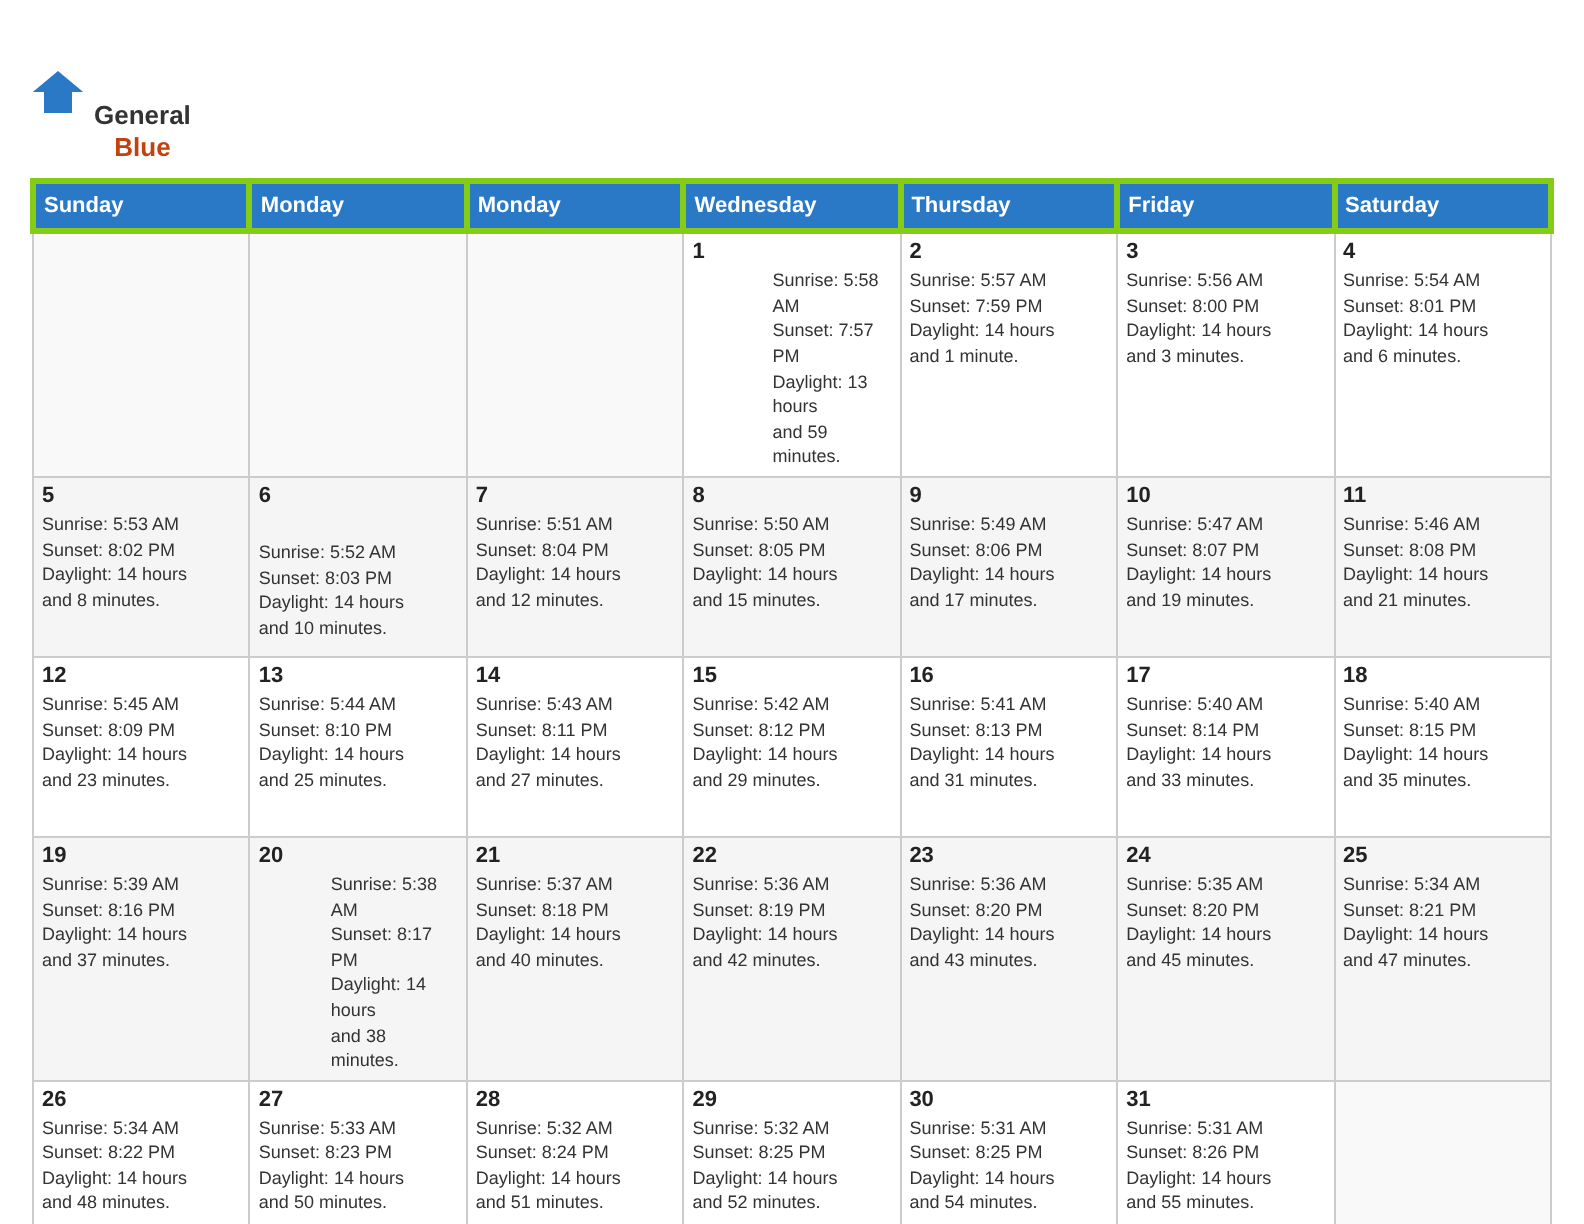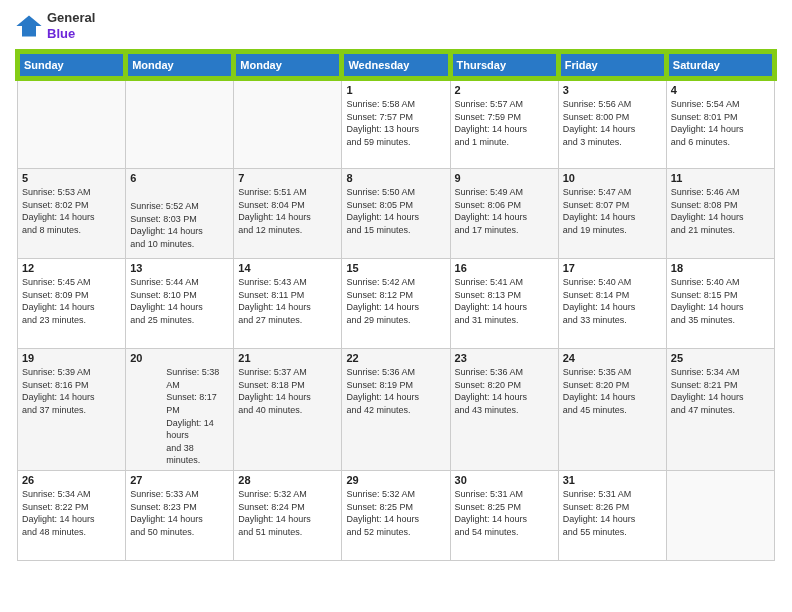--- a/index.html
+++ b/index.html
@@ -20,23 +20,24 @@
       display: flex;
       align-items: center;
       gap: 4px;
     }
     .logo-text {
       display: flex;
       flex-direction: column;
       font-size: 13px;
       font-weight: bold;
       line-height: 1.2;
+      margin-top: 40px;
     }
     .logo-text .general { color: #333; }
-    .logo-text .blue { color: #6d28d9; }
+    .logo-text .blue { color: #c2410c; text-align: center; }
     .logo-icon {
       width: 28px;
       height: 28px;
     }
     .title-area {
       text-align: right;
     }
     .month-title {
       font-size: 32px;
       font-weight: bold;
@@ -51,21 +52,21 @@
       border-collapse: collapse;
       table-layout: fixed;
     }
     thead tr th {
       background: #2979c7;
       color: #fff;
       font-size: 11px;
       font-weight: bold;
       padding: 5px 4px;
       text-align: left;
-      border: 5px solid #84cc16;
+      border: 3px solid #84cc16;
     }
     tbody tr td {
       vertical-align: top;
       border: 1px solid #ccc;
       padding: 3px 4px;
       font-size: 9.5px;
       color: #333;
       height: 90px;
       background: #fff;
     }
@@ -114,21 +115,21 @@
         <th>Saturday</th>
       </tr>
   </thead>
   <tbody id="calendar-body">
   <tr>
         <td class="empty"></td>
         <td class="empty"></td>
         <td class="empty"></td>
         <td>
           <div class="day-num">1</div>
-          <div class="cell-text" style="white-space: pre-line;">Sunrise: 5:58 AM
+          <div class="cell-text" style="white-space: pre-line; margin-left: 40px;">Sunrise: 5:58 AM
 Sunset: 7:57 PM
 Daylight: 13 hours
 and 59 minutes.</div>
         </td>
         <td>
           <div class="day-num">2</div>
           <div class="cell-text" style="white-space: pre-line;">Sunrise: 5:57 AM
 Sunset: 7:59 PM
 Daylight: 14 hours
 and 1 minute.</div>

